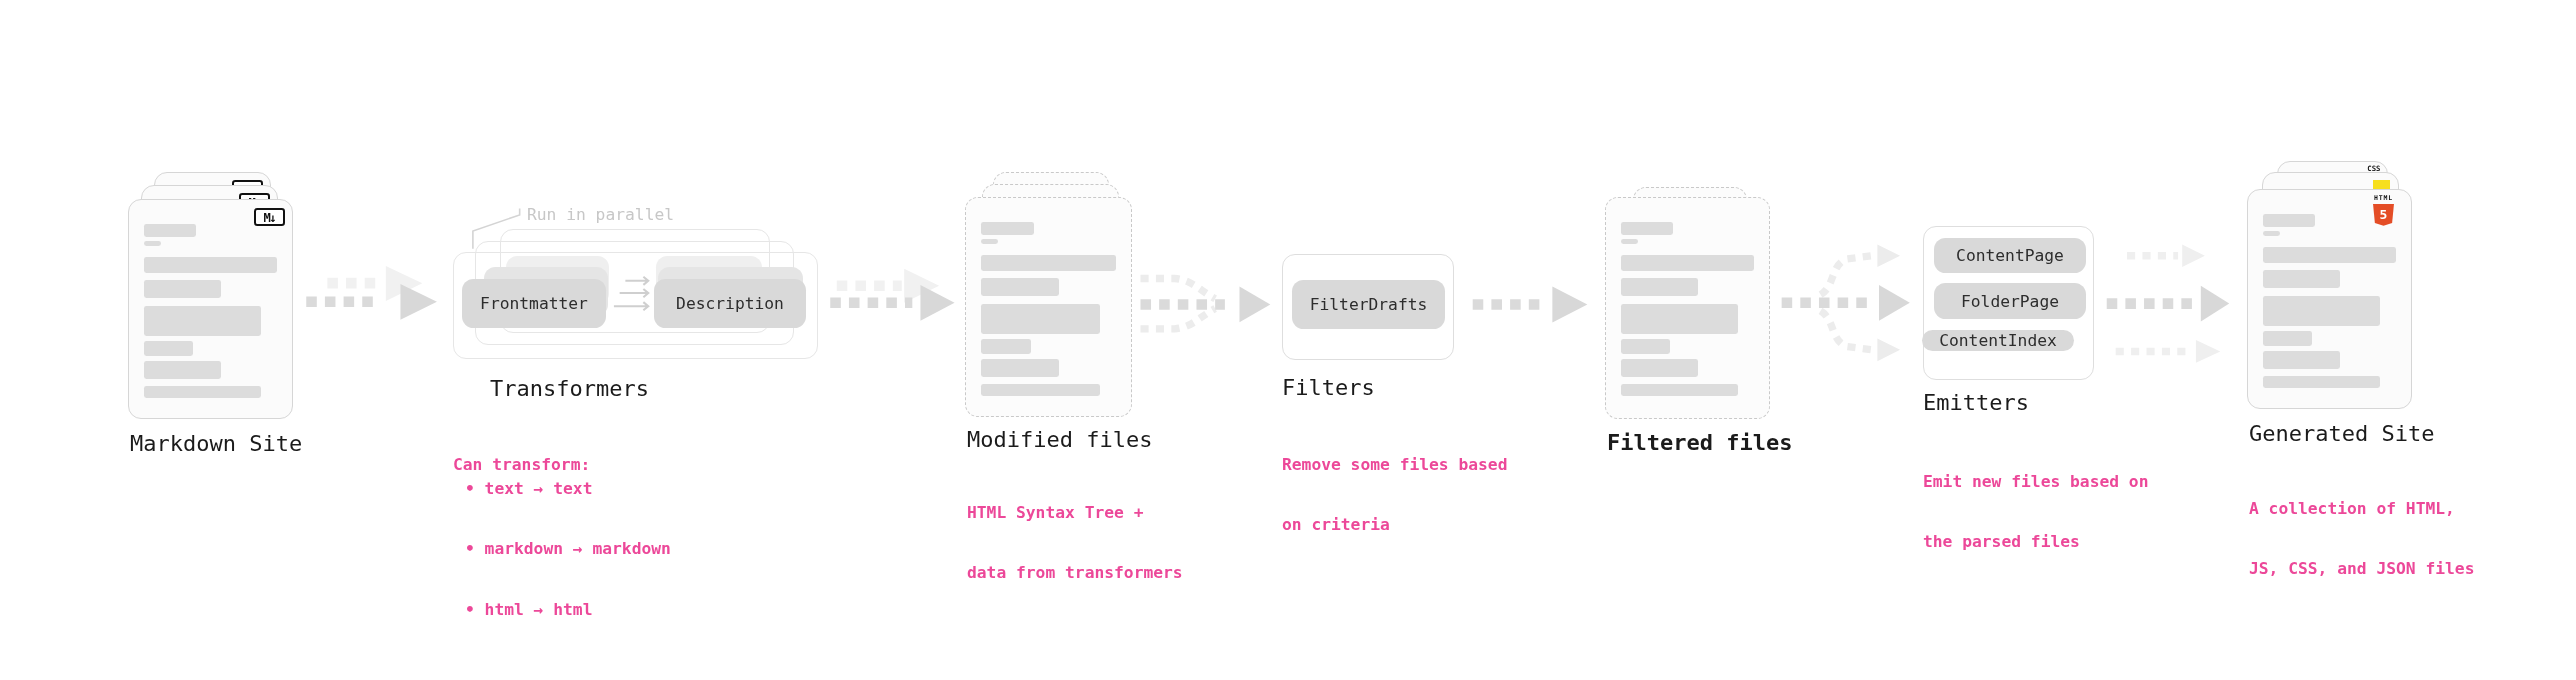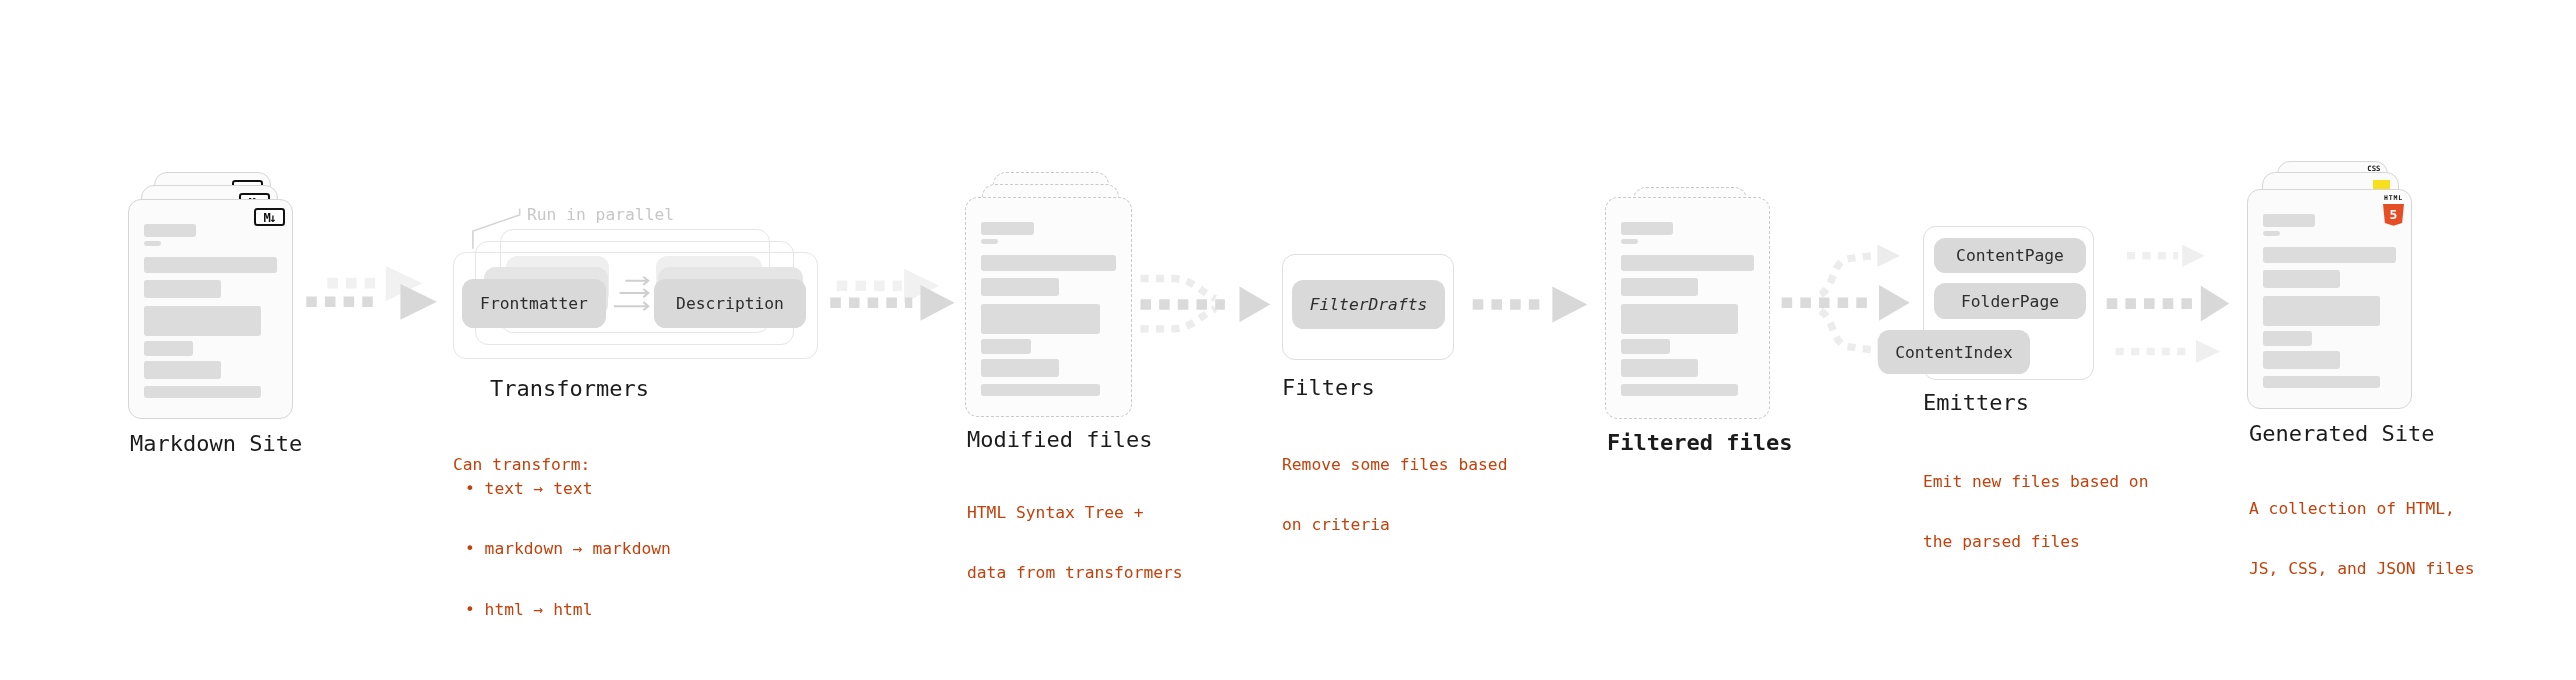--- a/index.html
+++ b/index.html
@@ -37,21 +37,21 @@
 
   
   .outline{position:absolute;border:1.6px solid #e6e6e6;border-radius:13px;box-sizing:border-box;background:transparent;}
   .gbox{position:absolute;background:#d9d9d9;border-radius:11.4px;display:flex;align-items:center;justify-content:center;
     font-size:16.3px;color:#2d2d2d;white-space:pre;}
   .gbox.mid{background:#e5e5e5;}
   .gbox.back{background:#efefef;}
 
   
   .title{position:absolute;font-size:22px;line-height:23.6px;color:#1b1b1b;white-space:pre;}
-  .desc{position:absolute;font-size:16.3px;line-height:20.3px;color:#c2410c;white-space:pre;}
+  .desc{position:absolute;font-size:16.3px;line-height:20.3px;color:#ec4899;white-space:pre;font-weight:bold;}
   .note{position:absolute;font-size:16.3px;color:#c7c7c7;white-space:pre;}
 
   svg{position:absolute;overflow:visible;}
 </style>
 </head>
 <body>
 
 <div class="canvas">
 
   <div>
@@ -150,21 +150,21 @@
 
   <svg style="left:1134px;top:272px;" width="142" height="69" viewBox="0 0 175 85">
     <path d="M8 8 L50 8 C72 10 80 22 100 33" fill="none" stroke="#ececec" stroke-width="9" stroke-dasharray="10 9"></path>
     <path d="M8 70 L50 70 C72 68 80 56 100 45" fill="none" stroke="#ececec" stroke-width="9" stroke-dasharray="10 9"></path>
     <line x1="8" y1="40" x2="112" y2="40" stroke="#dadada" stroke-width="13" stroke-dasharray="13 10"></line>
     <polygon points="130,18 130,62 168,40" fill="#d8d8d8"></polygon>
   </svg>
 
   <div>
     <div class="outline" style="left:1282px;top:254px;width:172px;height:106px;border-color:#dedede;"></div>
-    <div class="gbox" style="left:1292px;top:280px;width:153px;height:49px;font-style:italic;">FilterDrafts</div>
+    <div class="gbox" style="left:1292px;top:280px;width:153px;height:49px;">FilterDrafts</div>
     <div class="title" style="left:1282px;top:376px;">Filters</div>
     <div class="desc" style="left:1282px;top:414px;">
       <div>Remove some files based</div>
       <div>on criteria</div>
     </div>
   </div>
 
   <svg style="left:1467px;top:284px;" width="122" height="41" viewBox="0 0 150 50">
     <line x1="7" y1="25" x2="98" y2="25" stroke="#dadada" stroke-width="13" stroke-dasharray="13 10"></line>
     <polygon points="105,3 105,47 148,25" fill="#d8d8d8"></polygon>
@@ -193,21 +193,21 @@
     <path d="M50 101 C68 112 62 137 82 145 L114 149" fill="none" stroke="#ececec" stroke-width="9" stroke-dasharray="10 9"></path>
     <polygon points="120,135 120,163 148,149" fill="#ececec"></polygon>
     <line x1="2" y1="91" x2="117" y2="91" stroke="#dadada" stroke-width="13" stroke-dasharray="13 10"></line>
     <polygon points="122,69 122,113 160,91" fill="#d8d8d8"></polygon>
   </svg>
 
   <div>
     <div class="outline" style="left:1923px;top:226px;width:171px;height:154px;border-color:#dedede;"></div>
     <div class="gbox" style="left:1934px;top:238px;width:152px;height:35px;">ContentPage</div>
     <div class="gbox" style="left:1934px;top:283px;width:152px;height:36px;">FolderPage</div>
-    <div class="gbox" style="left:1878px;top:330px;width:152px;height:44px;">ContentIndex</div>
+    <div class="gbox" style="left:1922px;top:330px;width:152px;height:21px;">ContentIndex</div>
     <div class="title" style="left:1923px;top:391px;">Emitters</div>
     <div class="desc" style="left:1923px;top:431px;">
       <div>Emit new files based on</div>
       <div>the parsed files</div>
     </div>
   </div>
 
   <svg style="left:2105px;top:229px;" width="130" height="146" viewBox="0 0 160 180">
     <line x1="27" y1="33" x2="90" y2="33" stroke="#efefef" stroke-width="9" stroke-dasharray="10 9"></line>
     <polygon points="95,19 95,47 123,33" fill="#efefef"></polygon>
@@ -218,21 +218,21 @@
   </svg>
 
   <div>
     <div class="card" style="left:2277px;top:161px;width:111px;height:57px;">
       <div class="css-icon" style="right:6.5px;top:3.3px;">CSS</div>
     </div>
     <div class="card" style="left:2262px;top:172px;width:137px;height:65px;">
       <div class="js-icon" style="right:8.1px;top:6.5px;"></div>
     </div>
     <div class="card" style="left:2247px;top:189px;width:165px;height:220px;">
-      <div class="h5-icon" style="right:7px;top:4.9px;">
+      <div class="h5-icon" style="right:17px;top:4.9px;">
         <div class="h5-label">HTML</div>
         <div class="h5-shield">5</div>
       </div>
       <div class="bars">
         <div class="bar b1"></div>
           <div class="bar b2"></div>
           <div class="bar b3"></div>
           <div class="bar b4"></div>
         <div class="bar b5"></div>
           <div class="bar b6"></div>

